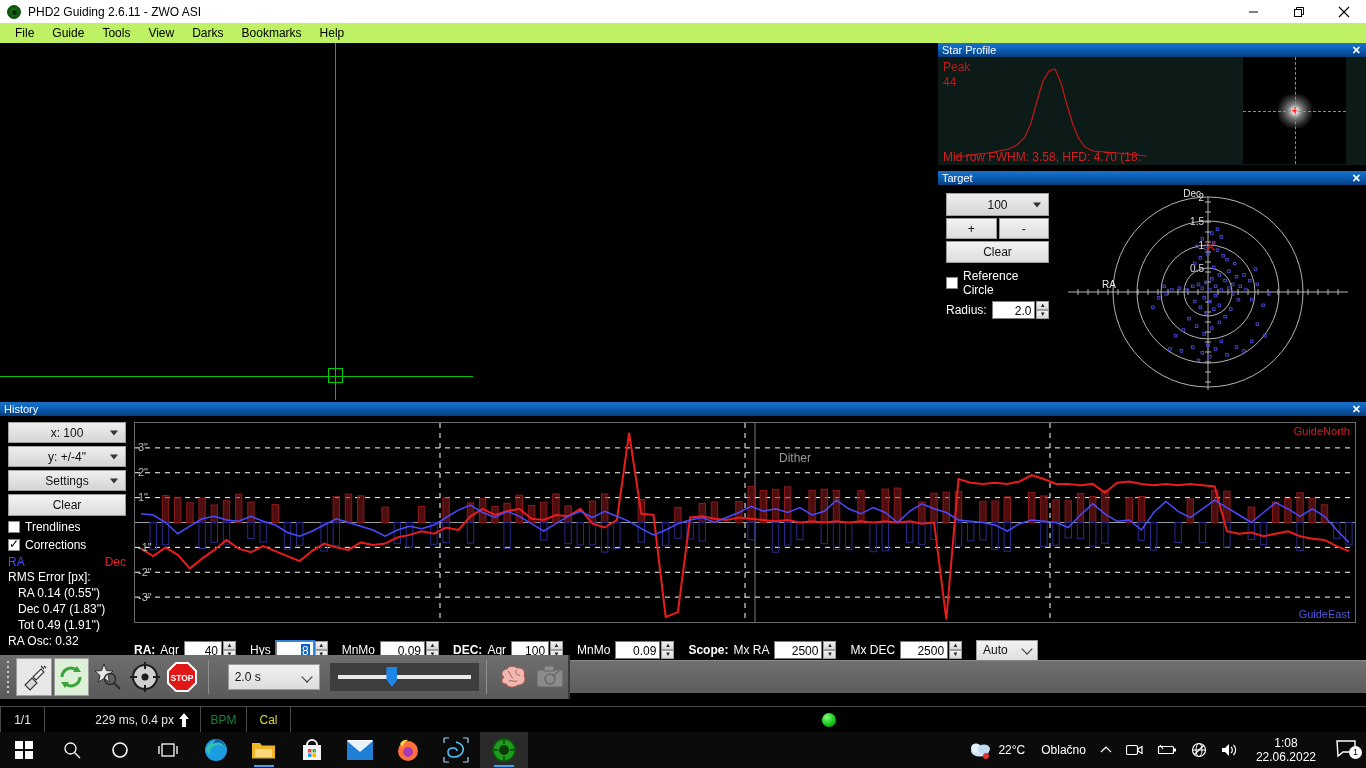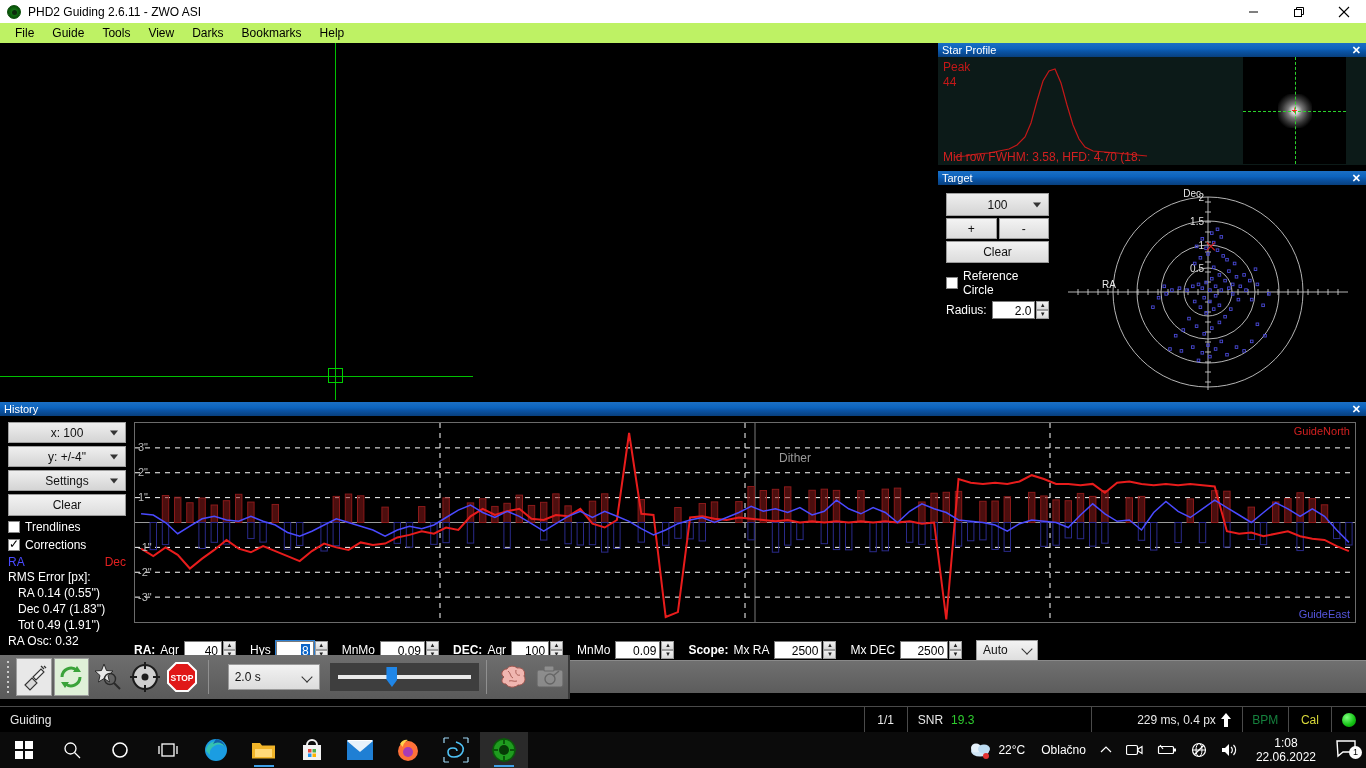--- a/index.html
+++ b/index.html
@@ -842,26 +842,21 @@
         <rect x="2" y="6" width="26" height="17" rx="2" fill="#bdbdbd" stroke="#6a6a6a" stroke-width="1.2"></rect>
         <rect x="9" y="2" width="10" height="5" rx="1" fill="#bdbdbd" stroke="#6a6a6a" stroke-width="1.2"></rect>
         <circle cx="15" cy="15" r="5" fill="none" stroke="#6a6a6a" stroke-width="1.4"></circle>
         <line x1="18" y1="12" x2="24" y2="7" stroke="#6a6a6a" stroke-width="1.6"></line>
       </svg>
     </div>
   </div>
 </div>
 
 <div id="statusbar">
-  <div class="sb-cell first" style="width:895px;">Guiding</div>
   <div class="sb-cell" style="width:44px;justify-content:center;">1/1</div>
-  <div class="sb-cell" style="width:190px;">
-    <span>SNR</span>
-    <span id="sb-snr-val">19.3</span>
-  </div>
   <div class="sb-cell" style="width:156px;justify-content:flex-end;">
     <span>229 ms, 0.4 px</span>
     <svg width="12" height="14" viewBox="0 0 12 14" style="margin-left:4px;">
       <polygon points="6,0 11,6 8,6 8,14 4,14 4,6 1,6" fill="#ffffff"></polygon>
     </svg>
   </div>
   <div class="sb-cell" id="sb-bpm" style="width:46px;justify-content:center;">BPM</div>
   <div class="sb-cell" id="sb-cal" style="width:44px;justify-content:center;">Cal</div>
   <div class="sb-cell" style="flex:1;justify-content:center;">
     <span id="sb-led"></span>

